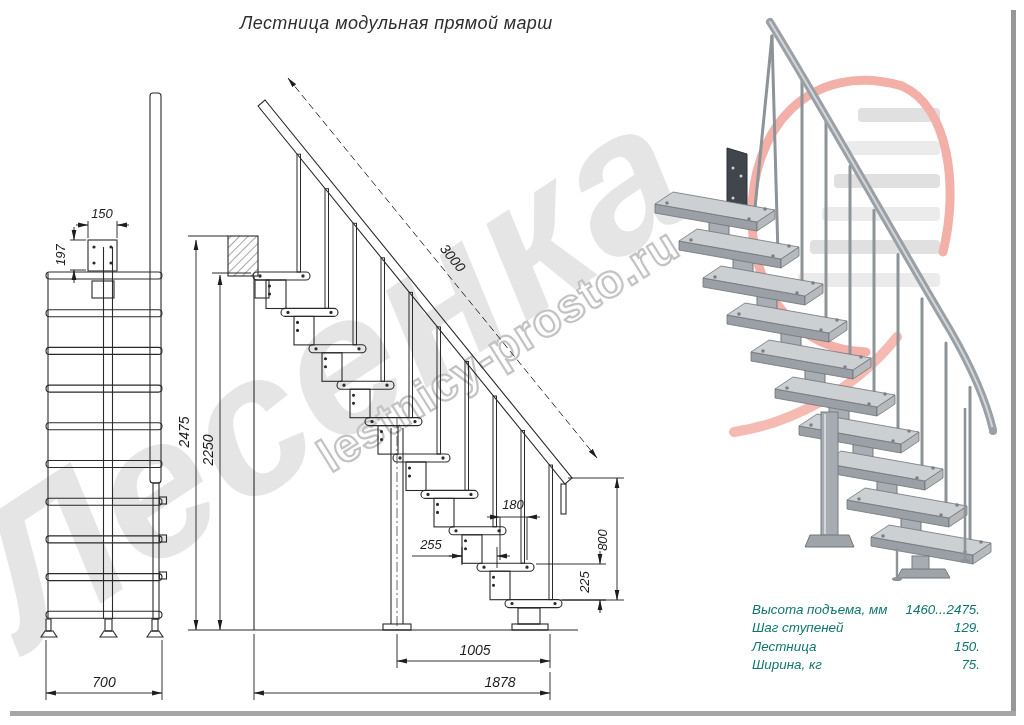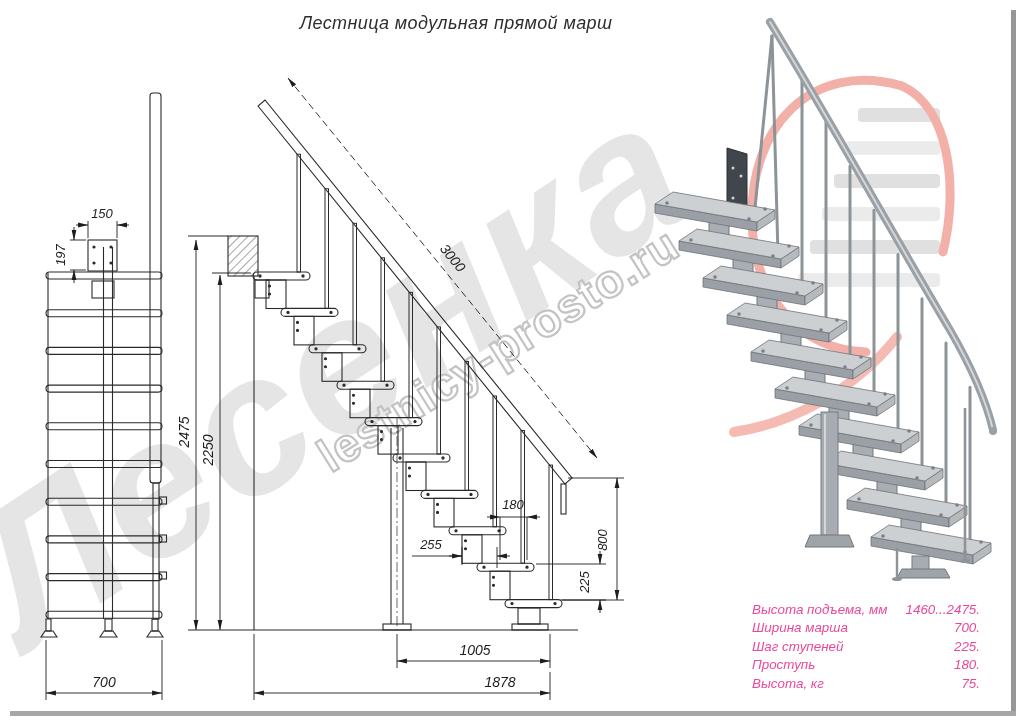--- a/index.html
+++ b/index.html
@@ -6,30 +6,30 @@
   #canvas{position:relative;width:1024px;height:725px;background:#fff;overflow:hidden;
           font-family:"Liberation Sans",sans-serif;}
   
   .wm-brand{position:absolute;left:48px;top:478px;font-size:196px;font-weight:bold;font-style:italic;
             color:#d4d4d4;opacity:.6;white-space:nowrap;transform:rotate(-33.5deg);
             transform-origin:0 100%;line-height:200px;letter-spacing:2px;z-index:1;}
   .wm-site{position:absolute;left:322px;top:432px;font-size:47px;font-weight:bold;white-space:nowrap;
            transform:rotate(-32deg);transform-origin:0 50%;z-index:1;
            color:rgba(255,255,255,.15);-webkit-text-stroke:2.2px #c3c3c3;letter-spacing:1px;}
   
-  .title{position:absolute;left:240px;top:13px;width:432px;text-align:center;font-size:18px;
+  .title{position:absolute;left:240px;top:13px;width:432px;text-align:left;font-size:18px;
          font-style:italic;color:#2e2e2e;letter-spacing:.4px;z-index:5;}
   svg#draw{position:absolute;left:0;top:0;z-index:3;}
   svg text{font-family:"Liberation Sans",sans-serif;font-style:italic;fill:#1d1d1d;}
   .dim{font-size:13px;}
   .dimL{font-size:14px;}
   
   .specs{position:absolute;left:752px;top:601px;width:228px;z-index:5;}
   .spec-row{display:flex;justify-content:space-between;font-size:13.4px;font-style:italic;
-            color:#ec4899;line-height:18.4px;white-space:nowrap;}
+            color:#0f766e;line-height:18.4px;white-space:nowrap;}
   
   .shadow-right{position:absolute;left:1011px;top:10px;width:5px;height:706px;background:#979797;z-index:6;}
   .shadow-bottom{position:absolute;left:10px;top:711px;width:1006px;height:5px;background:#a6a6a6;z-index:6;}
 </style>
 </head>
 <body>
 
 <div id="canvas">
 
   <div class="wm-brand">Лесенка</div>
@@ -359,32 +359,28 @@
       <circle cx="993" cy="431" r="4" fill="#9aa0a5"></circle>
     </g>
   </svg>
 
   <div class="specs">
     <div class="spec-row">
       <span>Высота подъема, мм</span>
       <span>1460...2475.</span>
     </div>
     <div class="spec-row">
-      <span>Ширина марша</span>
-      <span>700.</span>
+      <span>Шаг ступеней</span>
+      <span>129.</span>
     </div>
     <div class="spec-row">
-      <span>Шаг ступеней</span>
-      <span>225.</span>
+      <span>Лестница</span>
+      <span>150.</span>
     </div>
     <div class="spec-row">
-      <span>Проступь</span>
-      <span>180.</span>
-    </div>
-    <div class="spec-row">
-      <span>Высота, кг</span>
+      <span>Ширина, кг</span>
       <span>75.</span>
     </div>
   </div>
 
   <div class="shadow-right"></div>
   <div class="shadow-bottom"></div>
 </div>
 
 </body></html>

